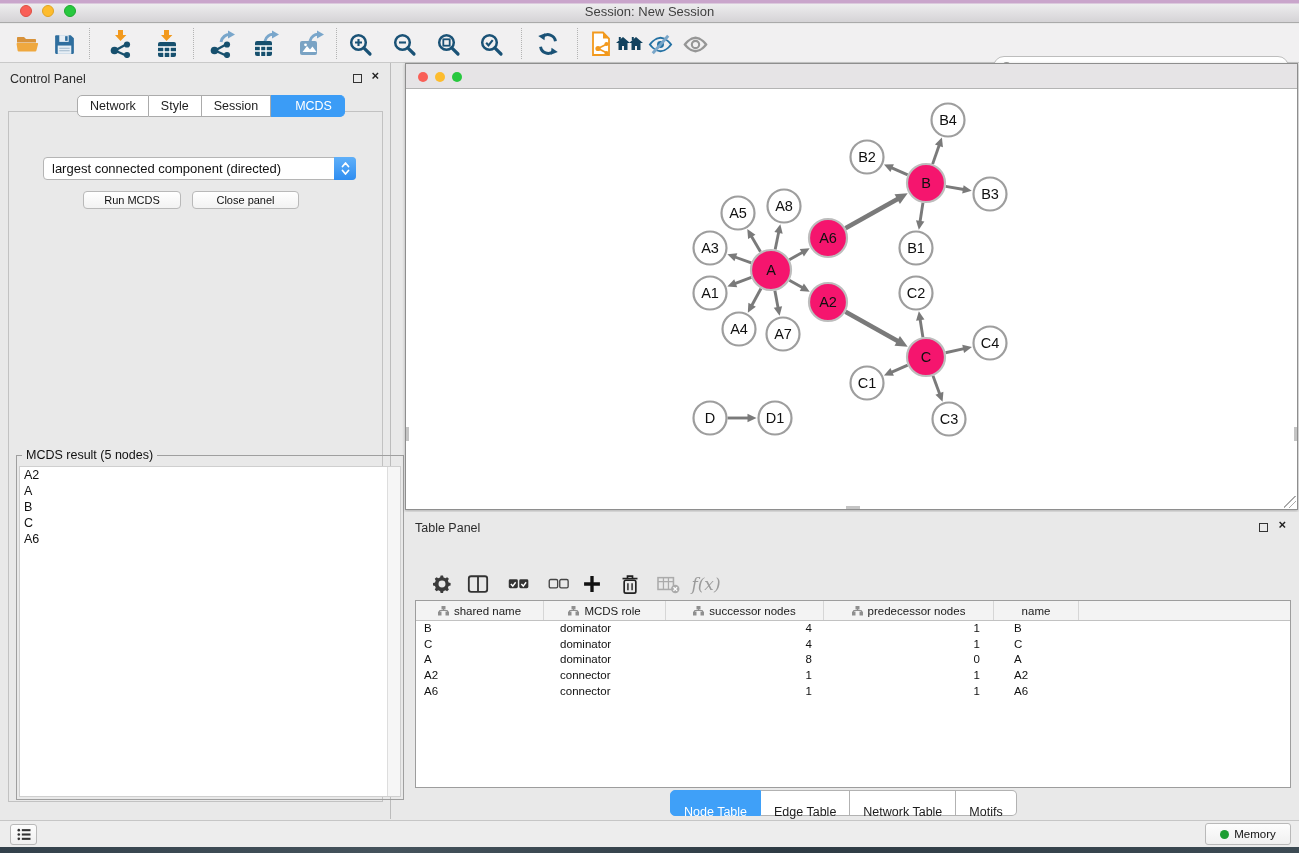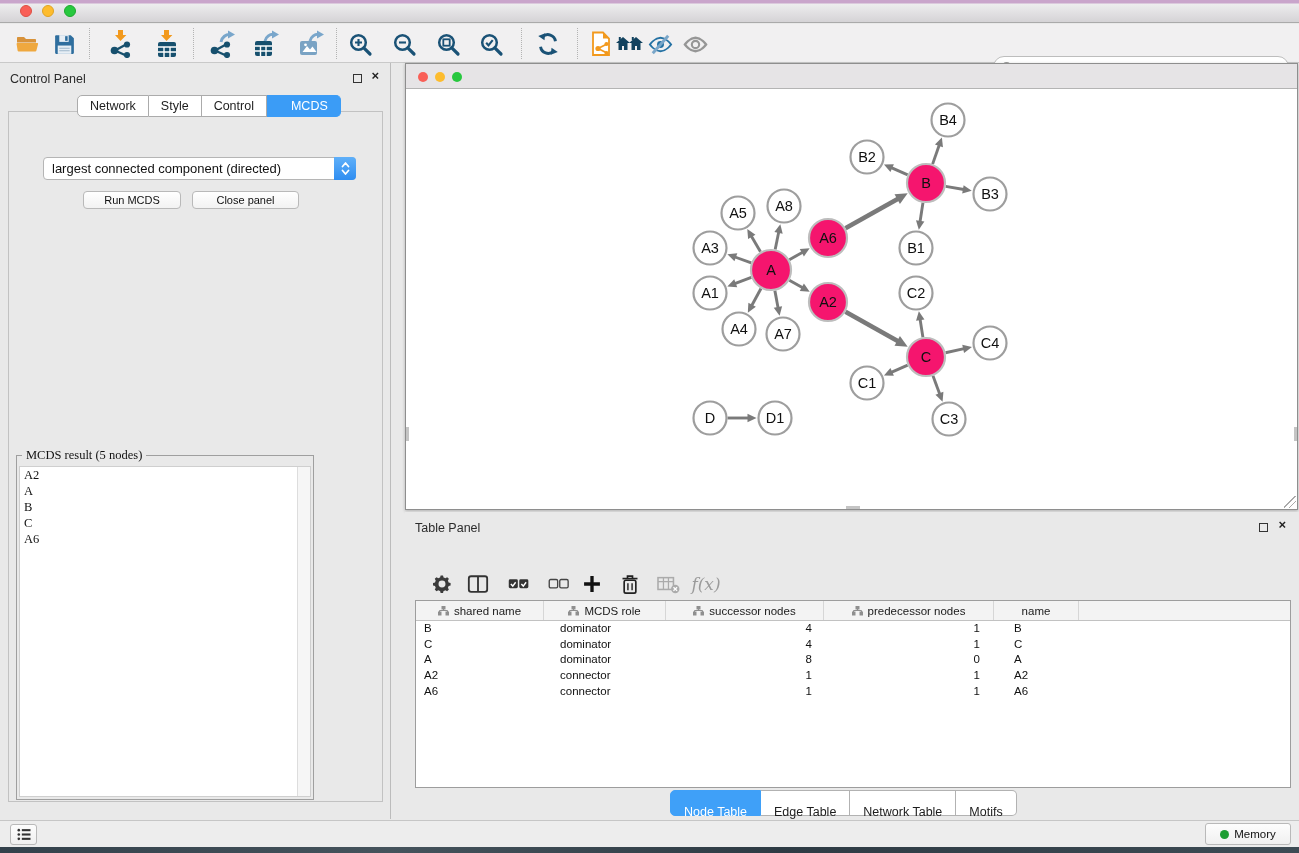--- a/index.html
+++ b/index.html
@@ -55,22 +55,22 @@
     background:#fff; border:1px solid #b5b5b5; border-radius:4px; cursor:pointer;
     font-size:13px; color:#111; line-height:21px; padding-left:8px; }
   .dd-stepper{ position:absolute; right:-1px; top:-1px; width:22px; height:23px;
     background:linear-gradient(#5fb0f9,#2f8df1); border-radius:0 4px 4px 0;
     display:flex; align-items:center; justify-content:center; }
   .cp-btn{ position:absolute; top:128px; height:18px; background:linear-gradient(#fff,#f2f2f2);
     border:1px solid #b9b9b9; border-radius:4px; font-size:11px; color:#111;
     font-family:"Liberation Sans",sans-serif; cursor:pointer; }
   .btn-run{ left:83px; width:98px; } .btn-close{ left:192px; width:107px; }
 
-  .result-box{ position:absolute; left:16px; top:392px; width:298px; height:345px;
-    border:1px solid #9f9f9f;font-family:Liberation Serif, serif; }
+  .result-box{ position:absolute; left:16px; top:392px; width:388px; height:345px;
+    border:1px solid #9f9f9f; }
   .result-legend{ position:absolute; left:5px; top:-8px; background:#e9e9e9;
     padding:0 4px; font-size:12.5px; color:#111; }
   .result-list{ position:absolute; left:2px; top:10px; right:2px; bottom:2px;
     background:#fff; border:1px solid #cfcfcf; overflow:hidden; }
   .result-scroll{ position:absolute; right:0; top:0; bottom:0; width:13px;
     background:#f6f6f6; border-left:1px solid #ddd; }
   .mcds-item{ font-size:12.5px; color:#111; line-height:16px; padding-left:4px; cursor:default;}
 
   
   .net-window{ position:absolute; left:405px; top:63px; width:893px; height:447px;
@@ -130,20 +130,21 @@
 </style>
 </head>
 <body>
 
 <div class="screen">
 
   <div class="titlebar">
     <span class="tl red"></span>
     <span class="tl yellow"></span>
     <span class="tl green"></span>
+    <div class="title">Session: New Session</div>
   </div>
 
   <div class="toolbar">
     <div class="tbi" style="left:11px">
       <svg width="26" height="26" viewBox="0 0 26 26">
           <path d="M2 7c0-.6.4-1 1-1h6l2 2h9c.6 0 1 .4 1 1v2.5H2z" fill="#d8923a"></path>
           <path d="M2.6 12h19.6c.7 0 1.1.5.9 1.1l-1.7 6.3c-.2.6-.8 1.1-1.4 1.1H3.9c-.6 0-1.2-.5-1.3-1.1l-1-6.3c-.1-.6.4-1.1 1-1.1z" fill="#efa83f"></path>
         </svg>
     </div>
     <div class="tbi" style="left:47px">
@@ -286,21 +287,21 @@
   </div>
 
   <div class="control-panel">
     <div class="panel-title">Control Panel</div>
     <span class="float-ic cp-float"></span>
     <span class="close-ic cp-close">×</span>
 
     <div class="cp-tabs">
       <div class="cp-tab">Network</div>
       <div class="cp-tab">Style</div>
-      <div class="cp-tab">Control</div>
+      <div class="cp-tab">Session</div>
       <div class="cp-tab active">MCDS</div>
     </div>
 
     <div class="cp-box"></div>
 
 
     <div class="dropdown">
       <span>largest connected component (directed)</span>
       <span class="dd-stepper">
         <svg width="9" height="13" viewBox="0 0 9 13">

